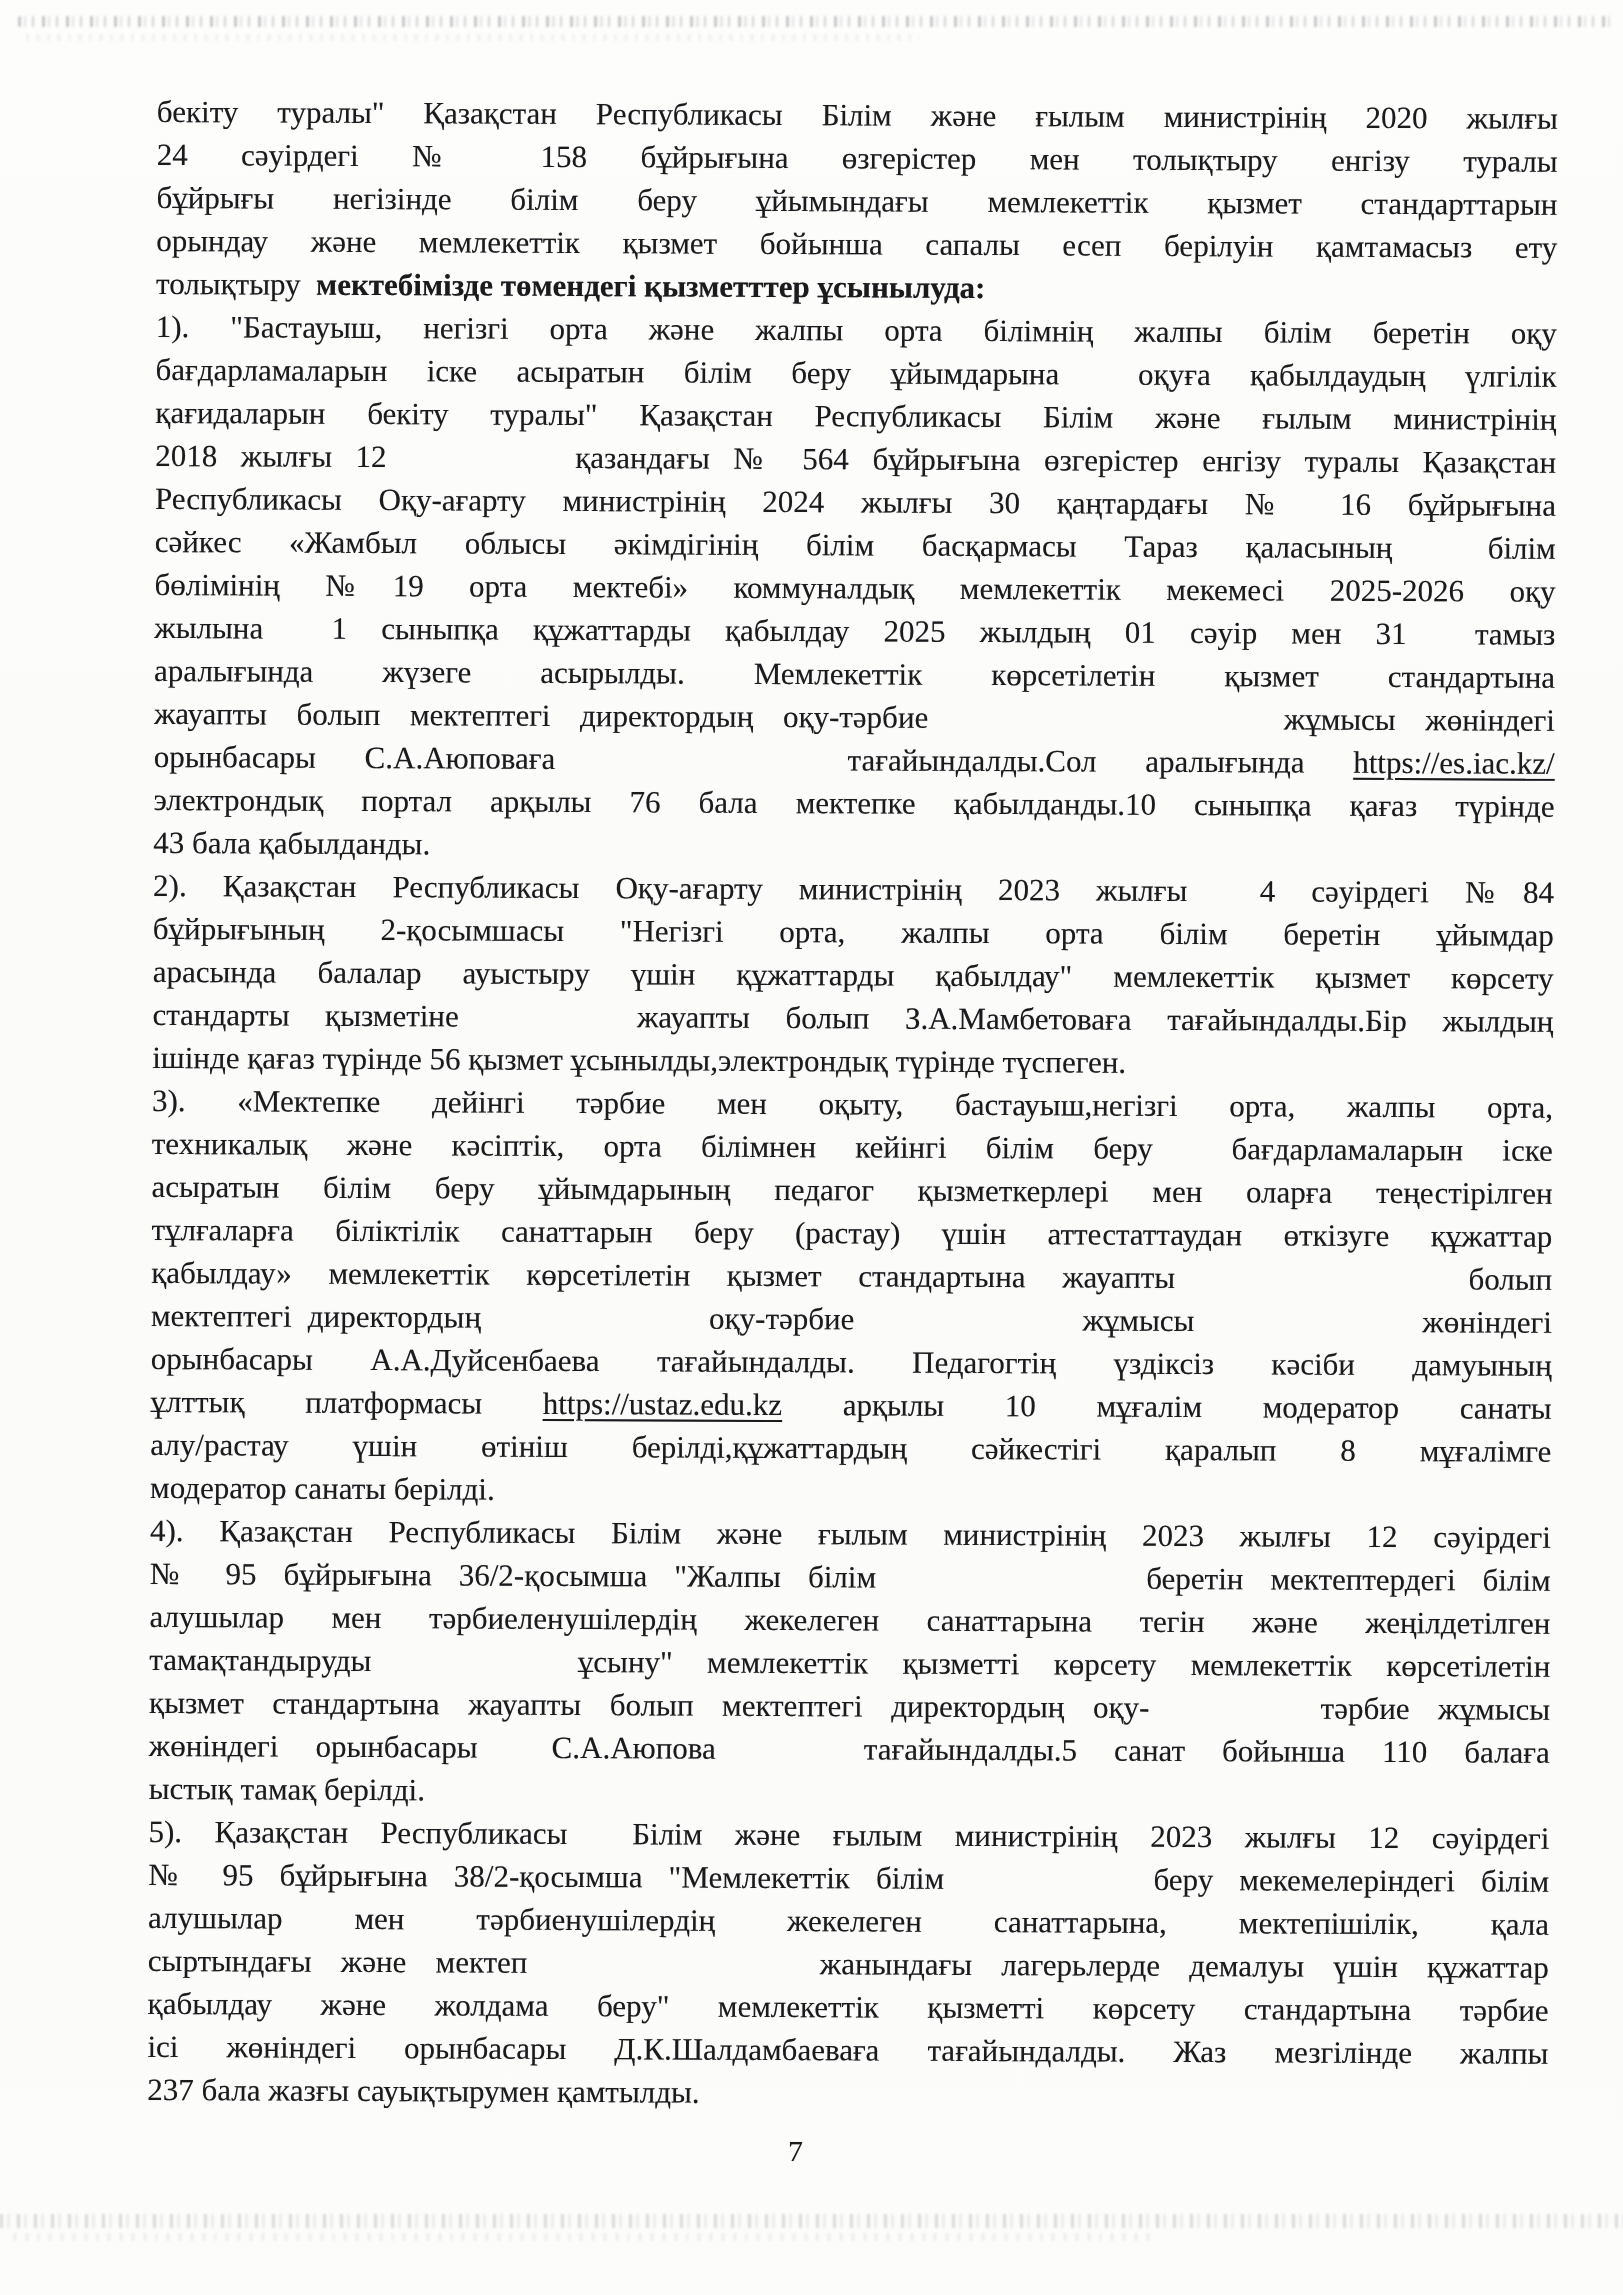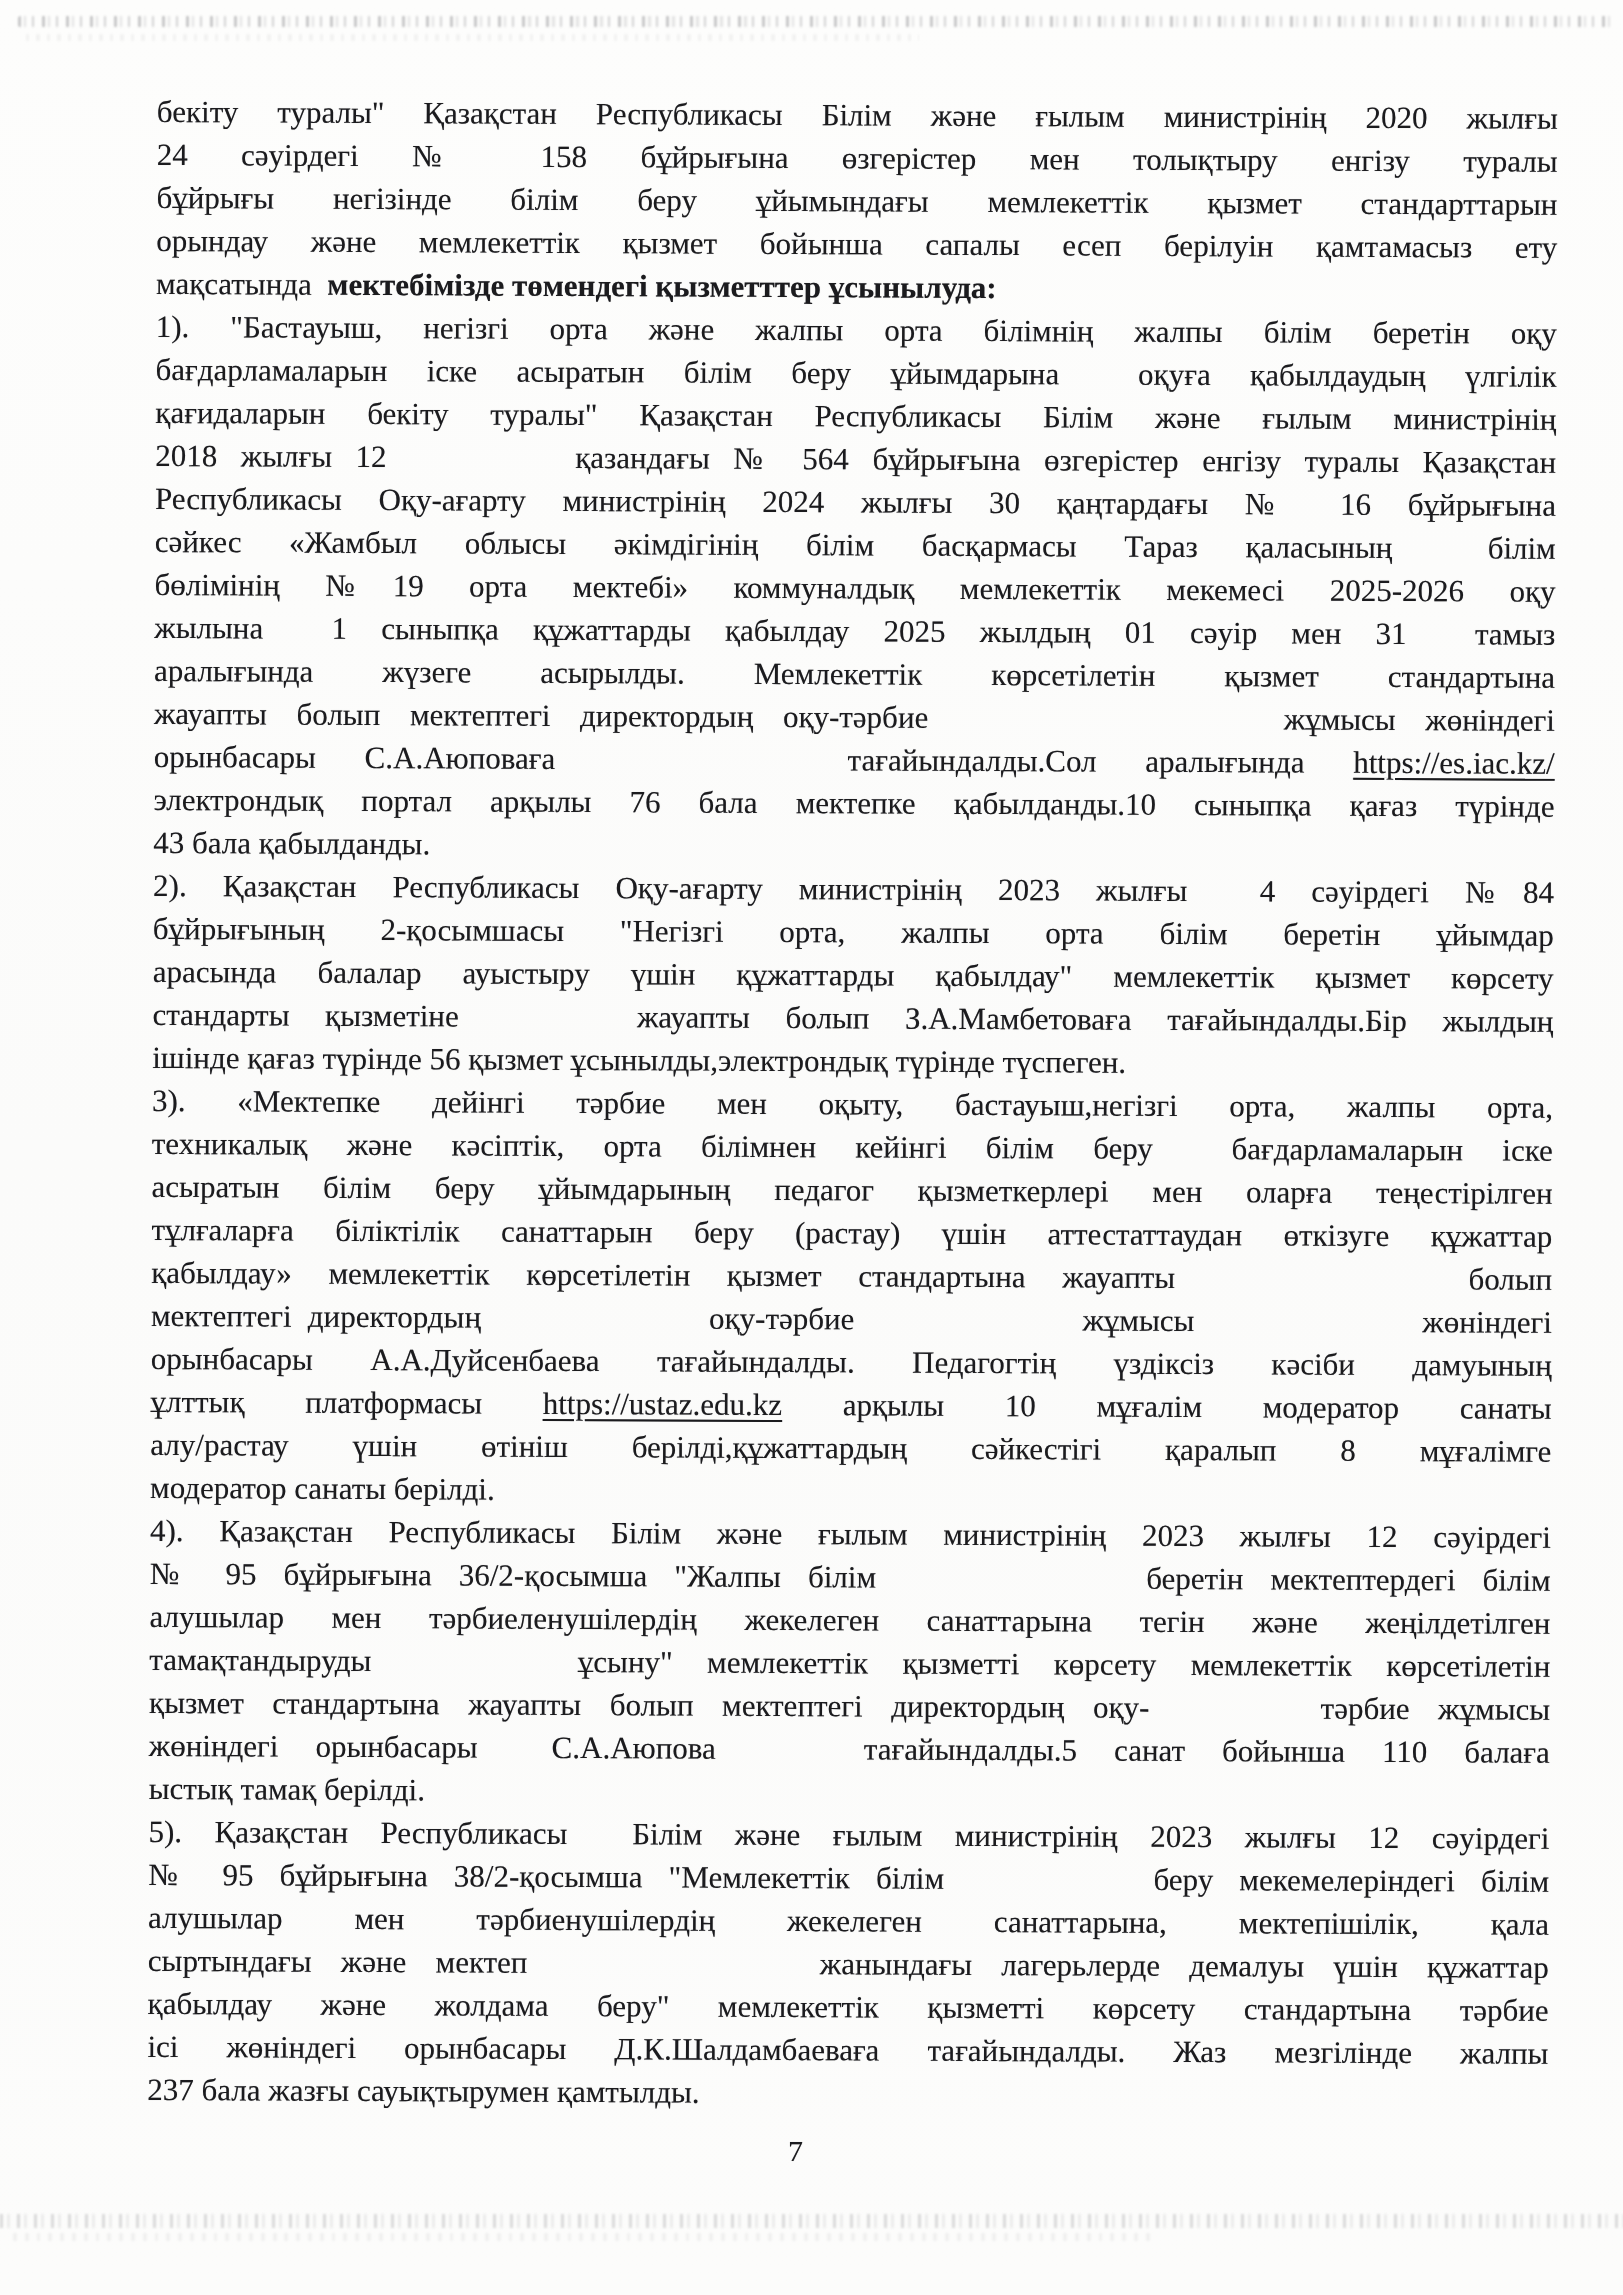--- a/index.html
+++ b/index.html
@@ -100,21 +100,21 @@
 <body>
 
 <div class="scan-root">
   <div class="noise noise-top"></div>
   <div class="noise noise-top2"></div>
   <div class="text-block">
       <div class="line"><span>бекіту туралы" Қазақстан Республикасы Білім және ғылым министрінің 2020 жылғы</span></div>
       <div class="line"><span>24 сәуірдегі № 158 бұйрығына өзгерістер мен толықтыру енгізу туралы</span></div>
       <div class="line"><span>бұйрығы негізінде білім беру ұйымындағы мемлекеттік қызмет стандарттарын</span></div>
       <div class="line"><span>орындау және мемлекеттік қызмет бойынша сапалы есеп берілуін қамтамасыз ету</span></div>
-      <div class="line endpara"><span>мақсатында  </span><span class="seg-bold">мектебімізде төмендегі қызметттер ұсынылуда:</span></div>
+      <div class="line endpara"><span>толықтыру  </span><span class="seg-bold">мектебімізде төмендегі қызметттер ұсынылуда:</span></div>
       <div class="line"><span>1). "Бастауыш, негізгі орта және жалпы орта білімнің жалпы білім беретін оқу</span></div>
       <div class="line"><span>бағдарламаларын іске асыратын білім беру ұйымдарына  оқуға қабылдаудың үлгілік</span></div>
       <div class="line"><span>қағидаларын бекіту туралы" Қазақстан Республикасы Білім және ғылым министрінің</span></div>
       <div class="line"><span>2018 жылғы 12        қазандағы № 564 бұйрығына өзгерістер енгізу туралы Қазақстан</span></div>
       <div class="line"><span>Республикасы Оқу-ағарту министрінің 2024 жылғы 30 қаңтардағы № 16 бұйрығына</span></div>
       <div class="line"><span>сәйкес «Жамбыл облысы әкімдігінің білім басқармасы Тараз қаласының  білім</span></div>
       <div class="line"><span>бөлімінің №19 орта мектебі» коммуналдық мемлекеттік мекемесі 2025-2026 оқу</span></div>
       <div class="line"><span>жылына  1 сыныпқа құжаттарды қабылдау 2025 жылдың 01 сәуір мен 31  тамыз</span></div>
       <div class="line"><span>аралығында  жүзеге  асырылды.  Мемлекеттік  көрсетілетін  қызмет  стандартына</span></div>
       <div class="line"><span>жауапты болып мектептегі директордың оқу-тәрбие            жұмысы жөніндегі</span></div>

